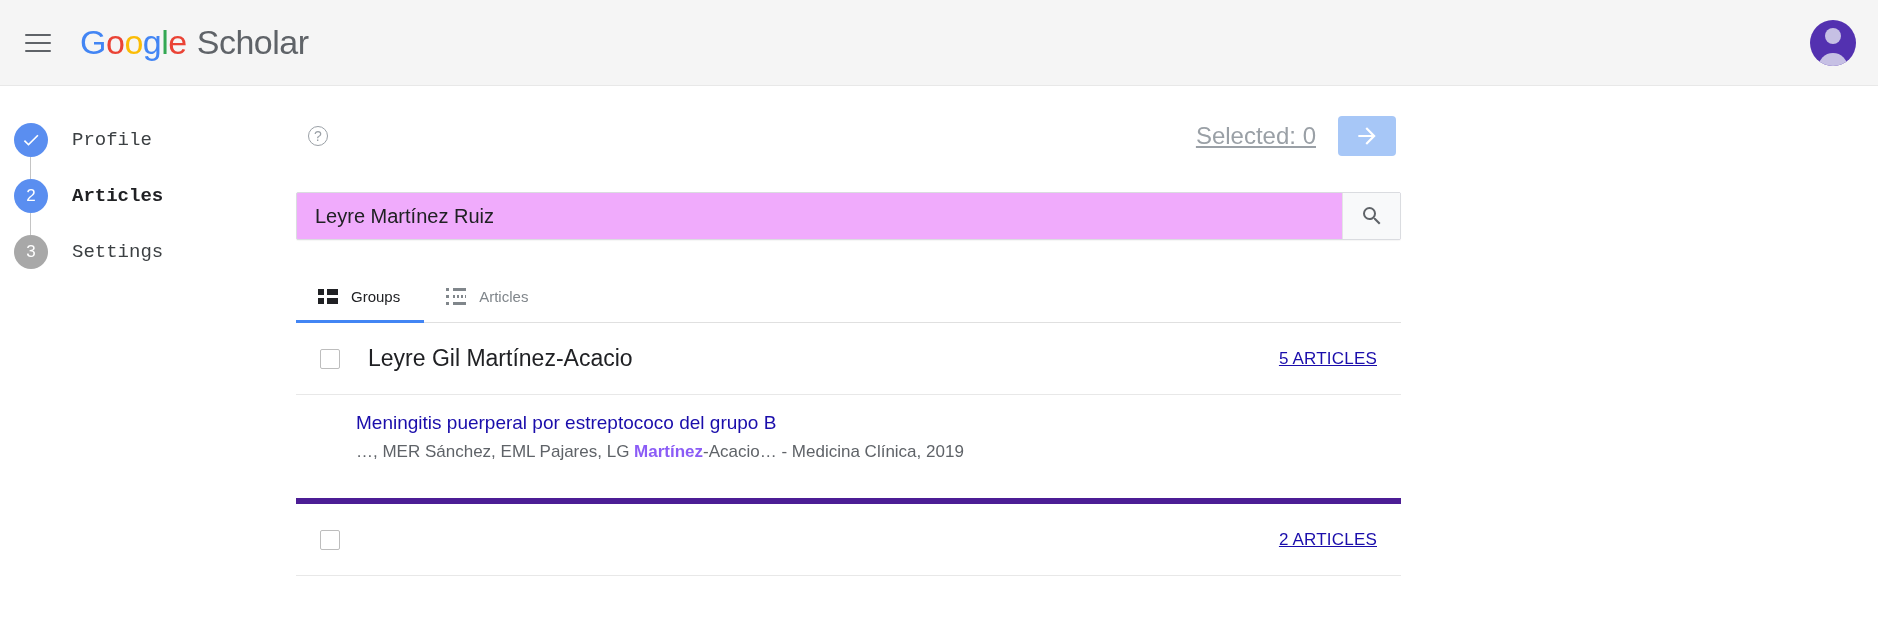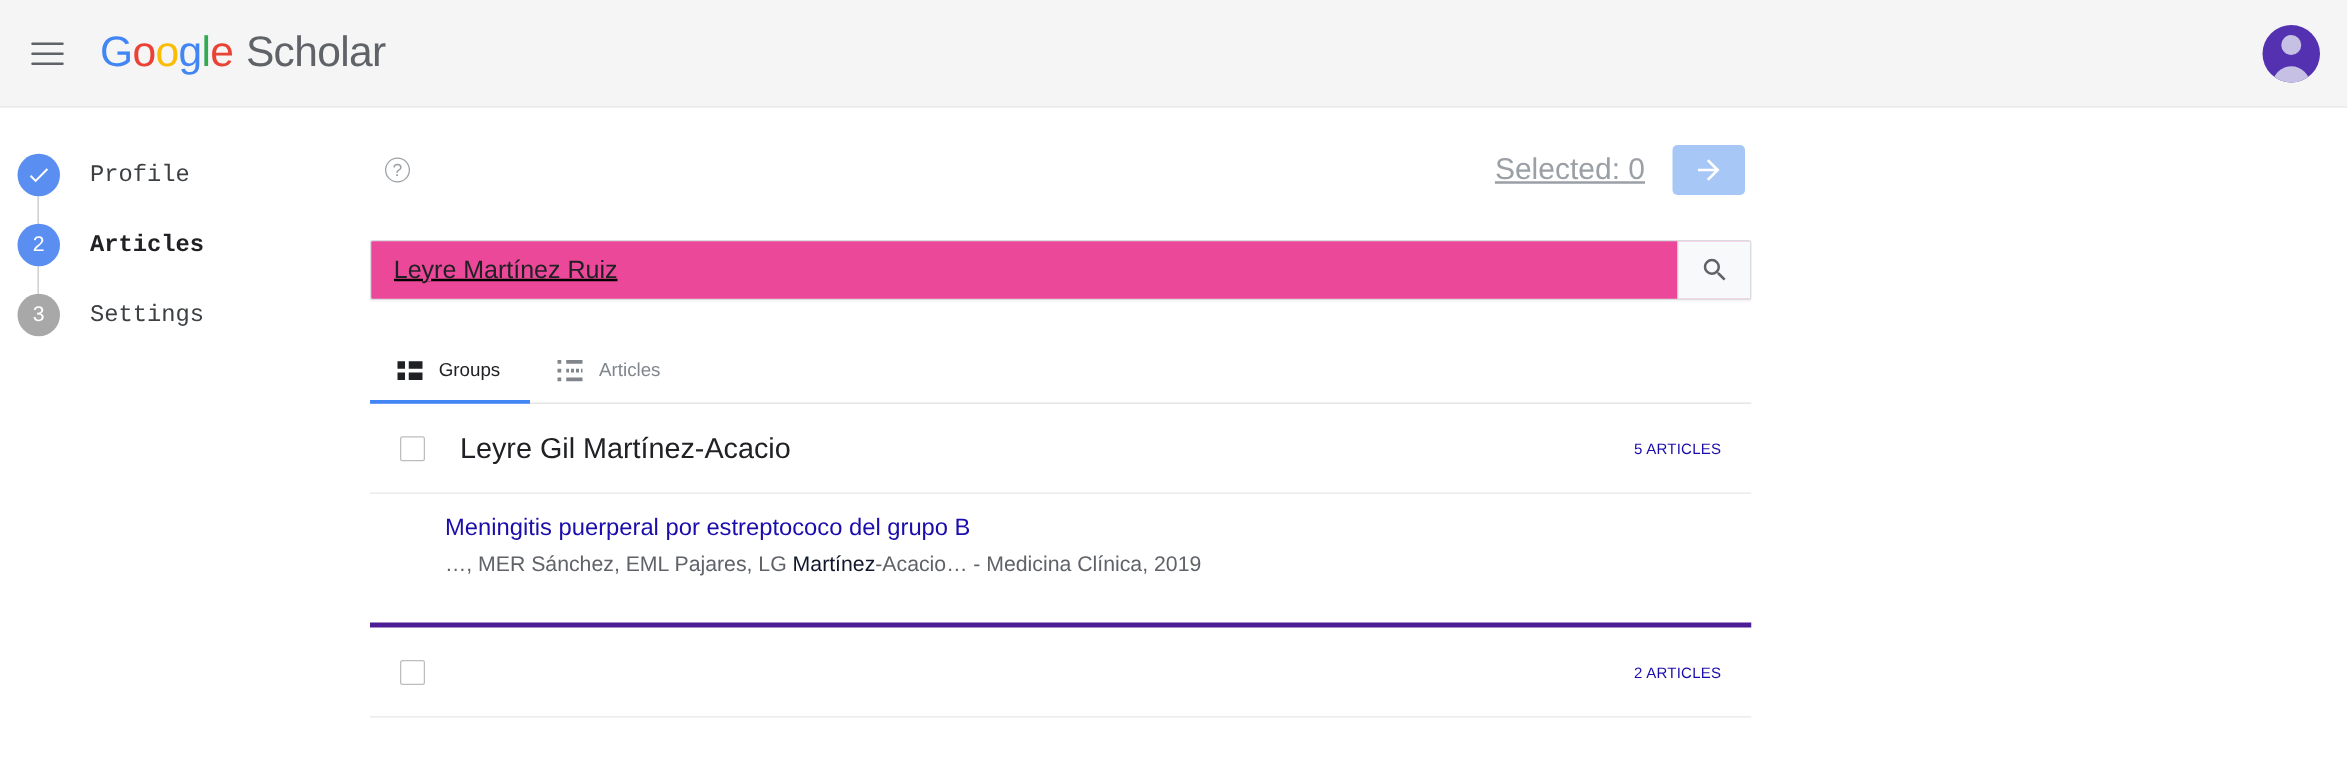--- a/index.html
+++ b/index.html
@@ -181,23 +181,22 @@
   .next-button svg { width: 26px; height: 26px; }
 
   
   .search-row {
     display: flex;
     margin-top: 24px;
     height: 48px;
     width: 1105px;
     border: 1px solid #dadce0;
     border-radius: 2px;
-    background: #ec4899;
+    background: #f0abfc;
     box-shadow: 0 1px 1px rgba(0,0,0,0.04);
-    text-decoration: underline;
   }
   .search-input {
     flex: 1;
     border: none;
     outline: none;
     font-size: 20px;
     color: #202124;
     padding: 0 18px;
     font-family: "Liberation Sans", sans-serif;
     background: transparent;
@@ -268,48 +267,49 @@
     flex: 0 0 20px;
     cursor: pointer;
     background: #fff;
   }
   .group-name {
     font-size: 23px;
     color: #202124;
   }
   .group-spacer { flex: 1; }
   .group-count {
-    font-size: 12px;
+    font-size: 17px;
     color: #1a0dab;
     margin-right: 24px;
     letter-spacing: 0.2px;
     cursor: pointer;
     white-space: nowrap;
+    text-decoration: underline;
   }
   .articles-block {
     padding: 14px 0 16px 60px;
-    border-bottom: 4px solid #4c1d95;
+    border-bottom: 6px solid #4c1d95;
   }
   .article { margin-bottom: 18px; }
   .article:last-child { margin-bottom: 2px; }
   .article-title {
     font-size: 19px;
     color: #1a0dab;
     line-height: 1.45;
     cursor: pointer;
     display: block;
     text-decoration: none;
   }
   .article-meta {
     font-size: 17px;
     color: #5f6368;
     line-height: 1.5;
     margin-top: 2px;
   }
-  .article-meta b { font-weight: normal; color: #0f172a; }
+  .article-meta b { font-weight: bold; color: #8b5cf6; }
 </style>
 </head>
 <body>
 
 <div class="header">
   <div class="hamburger">
     <span></span>
     <span></span>
     <span></span>
   </div>

